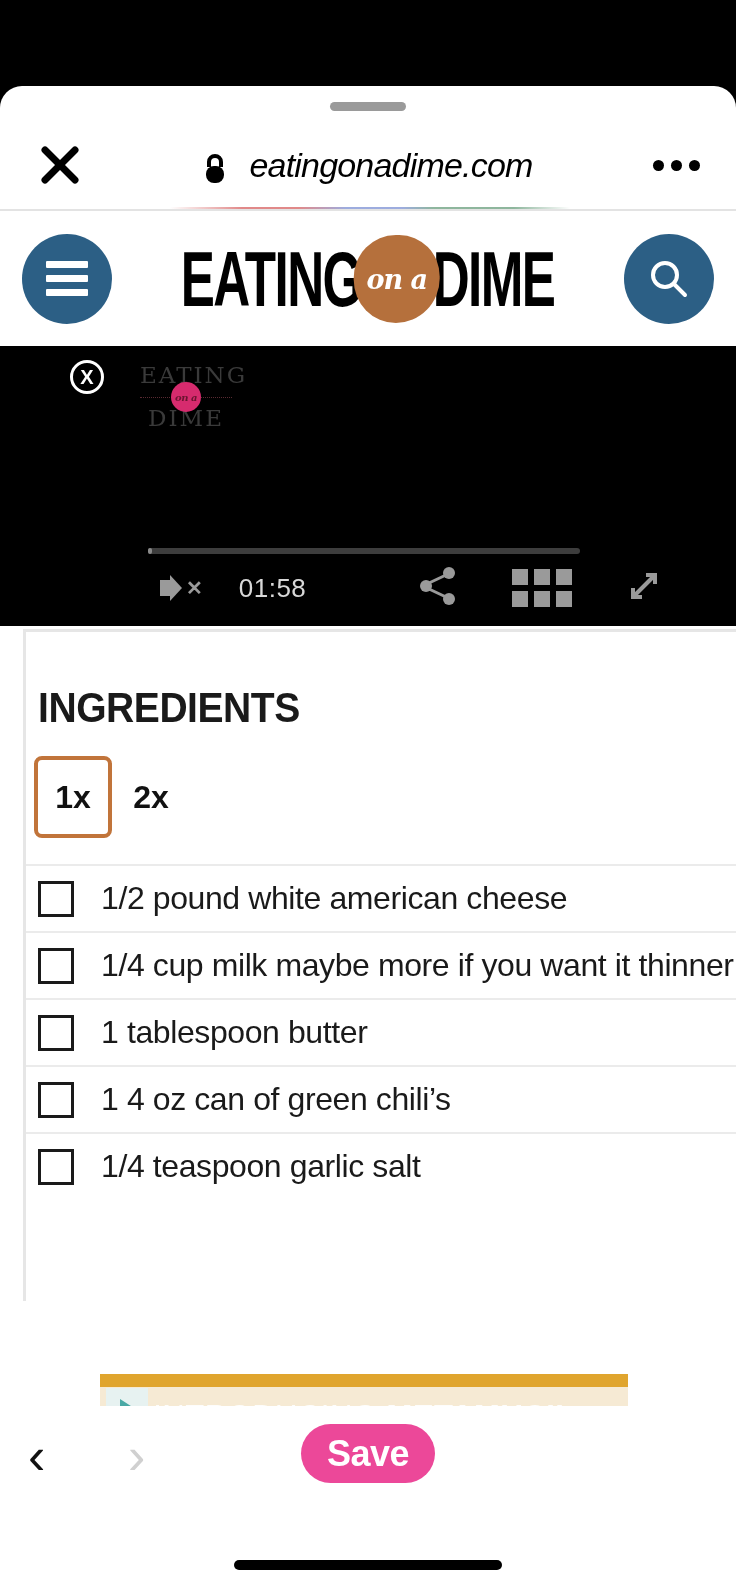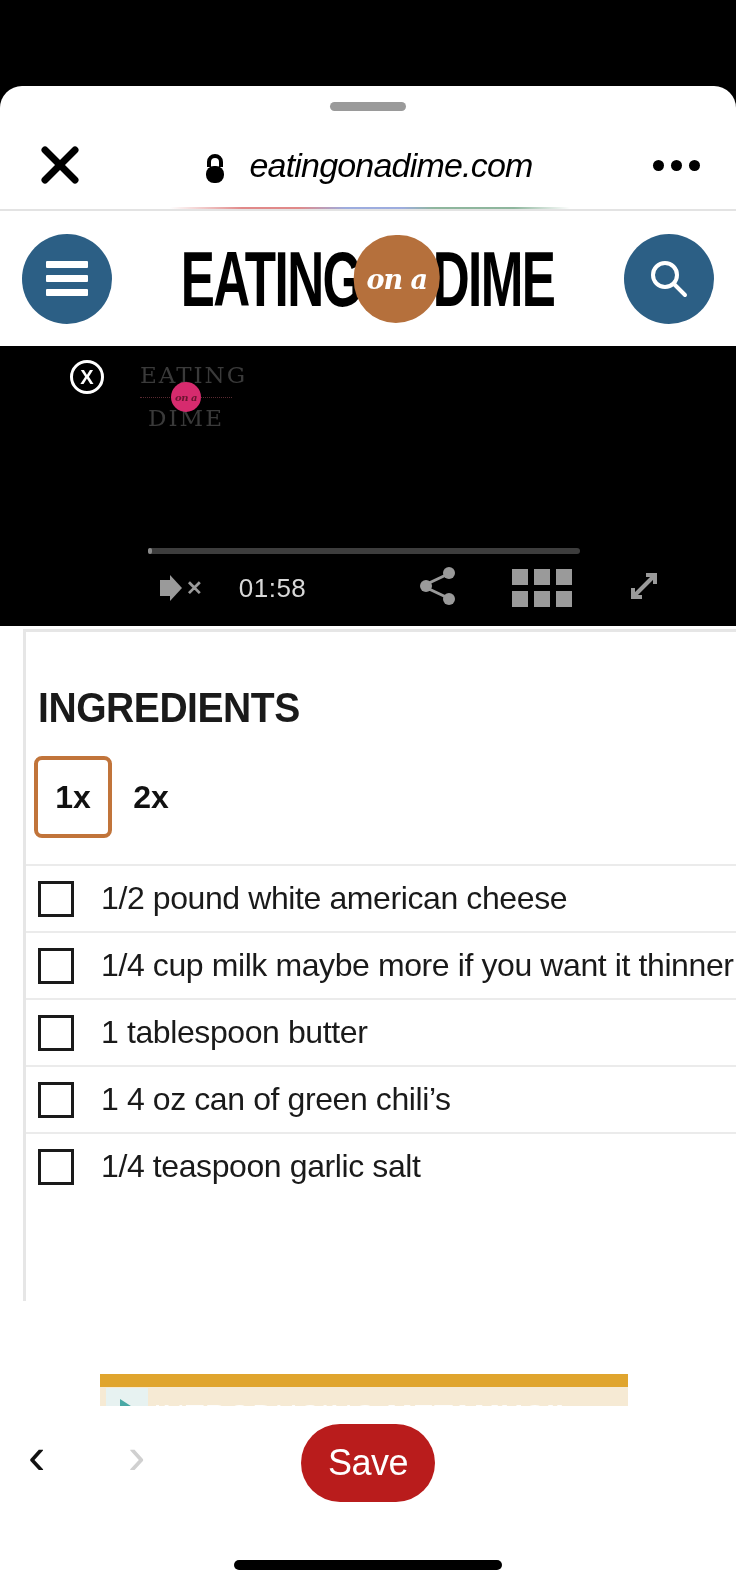--- a/index.html
+++ b/index.html
@@ -313,25 +313,25 @@
     position: absolute; left: 28px; top: 24px;
     font-size: 52px; color: #111111; line-height: 1;
   }
   .tb-fwd {
     position: absolute; left: 128px; top: 24px;
     font-size: 52px; color: #d0d0d0; line-height: 1;
   }
   .save-btn {
     position: absolute; left: 50%; top: 18px;
     transform: translateX(-50%);
-    width: 134px; height: 78px;
-    background: #b91c1c;
+    width: 134px; height: 59px;
+    background: #ec4899;
     border-radius: 40px;
     display: flex; align-items: center; justify-content: center;
-    color: #ffffff; font-size: 36px; font-weight: normal;
+    color: #ffffff; font-size: 36px; font-weight: bold;
     letter-spacing: -0.5px;
   }
   .home-ind {
     position: absolute; bottom: 22px; left: 50%;
     transform: translateX(-50%);
     width: 268px; height: 10px;
     background: #000000; border-radius: 6px;
   }
 </style>
 </head>

